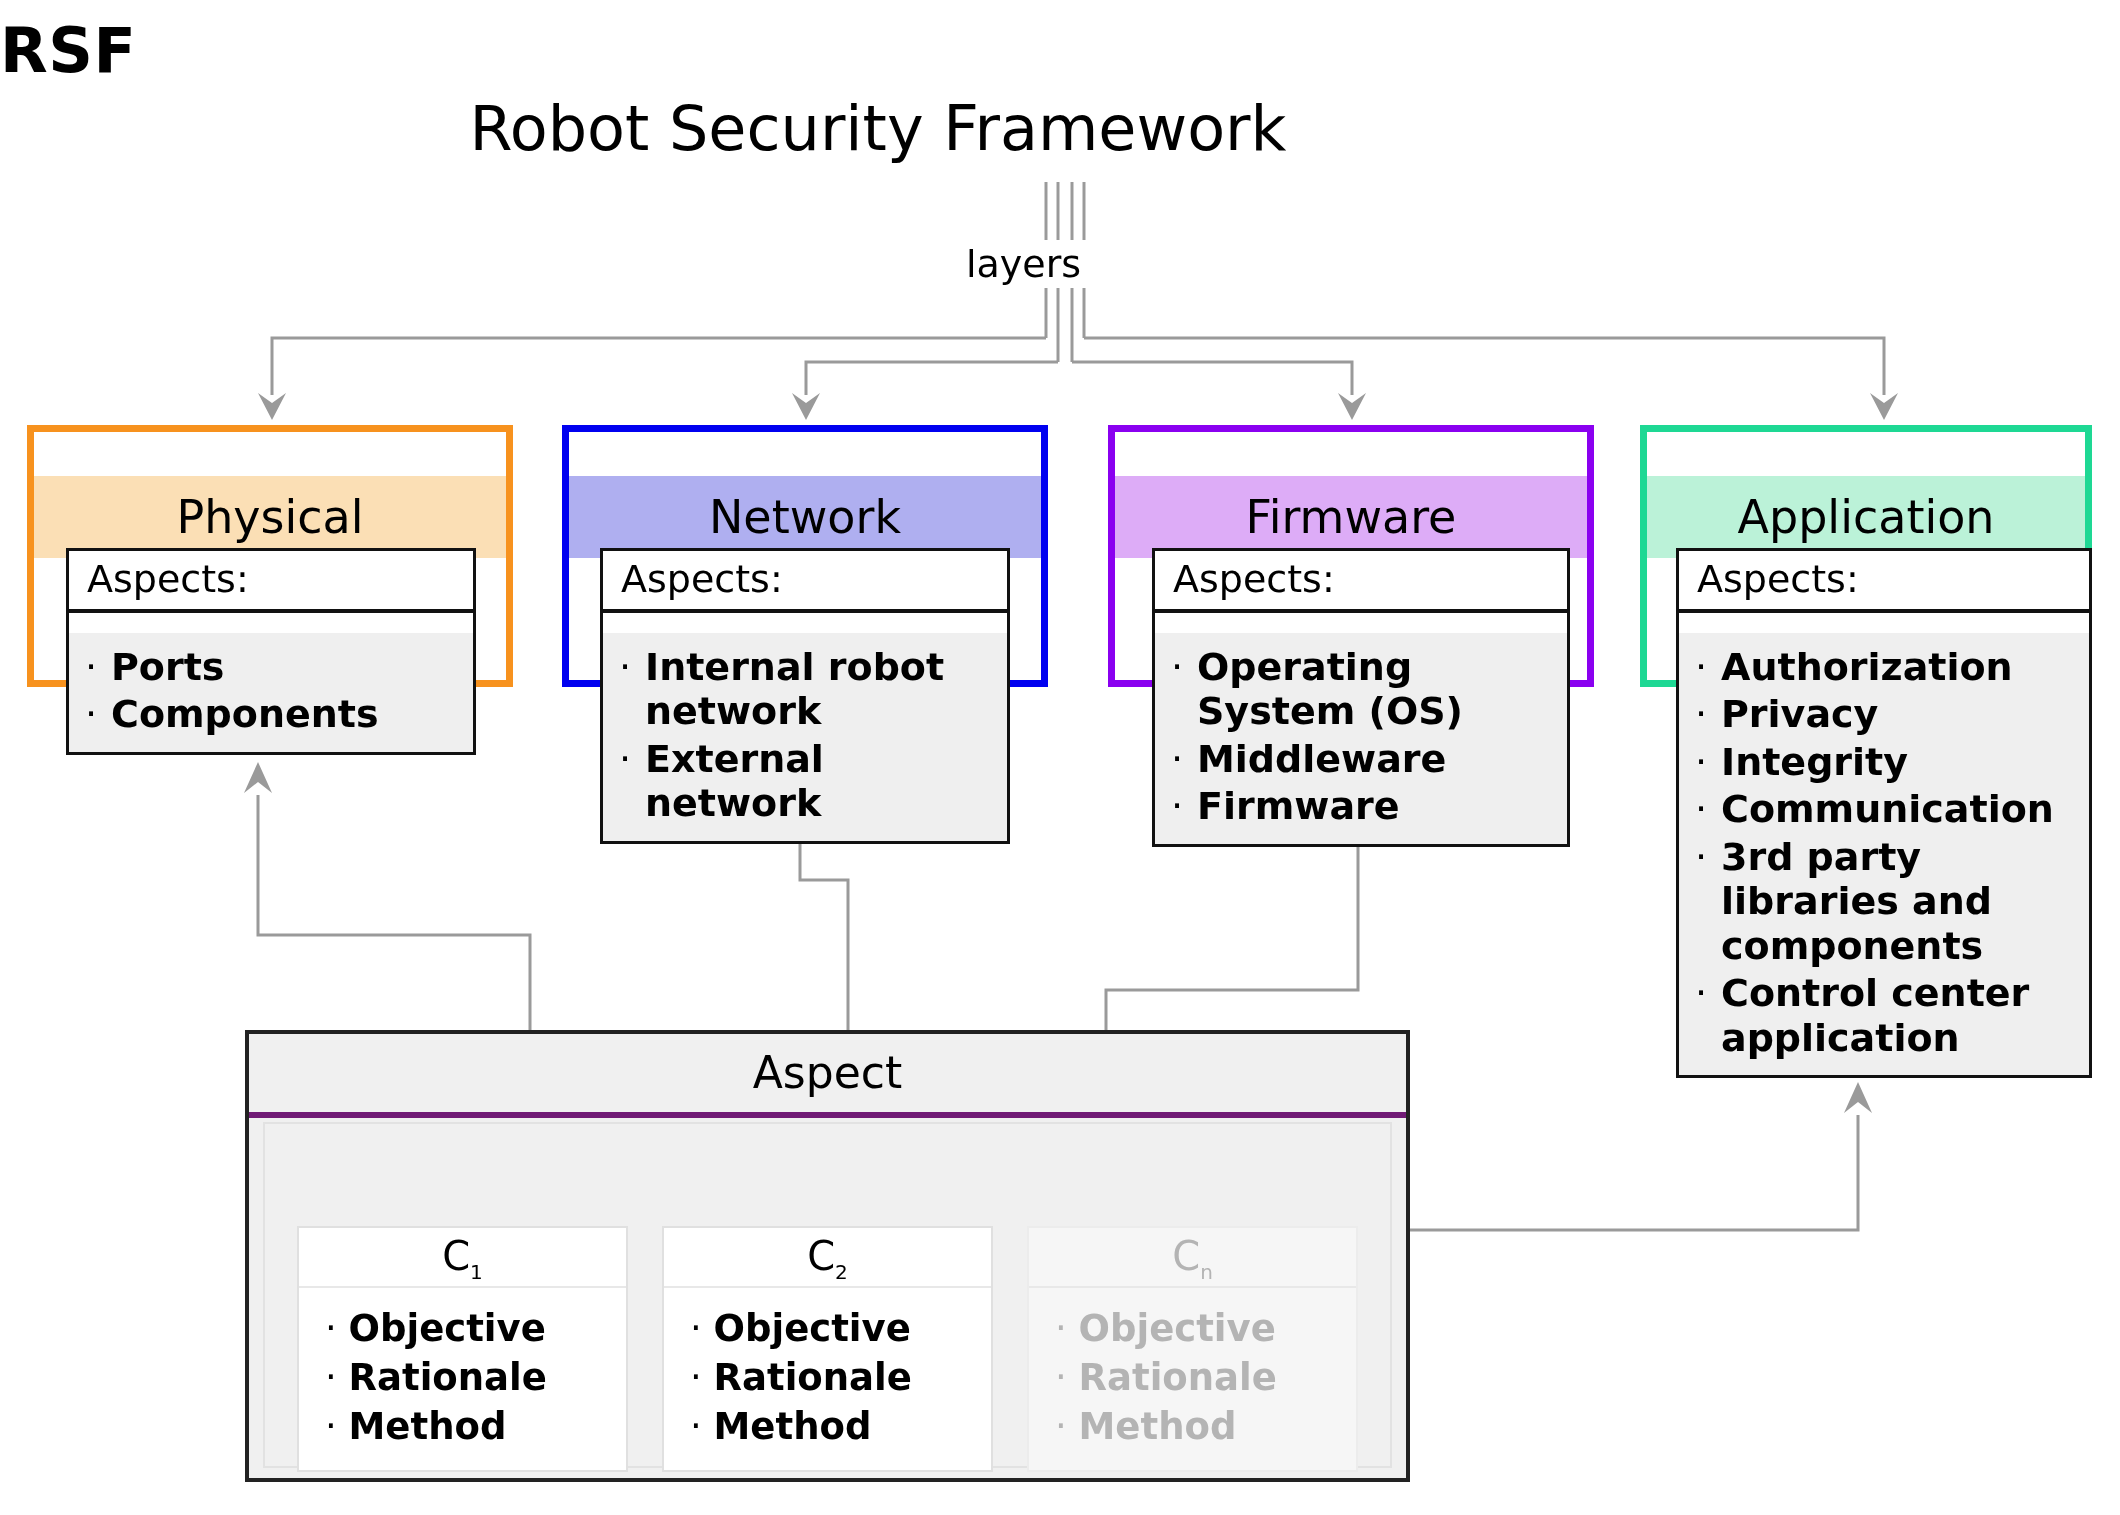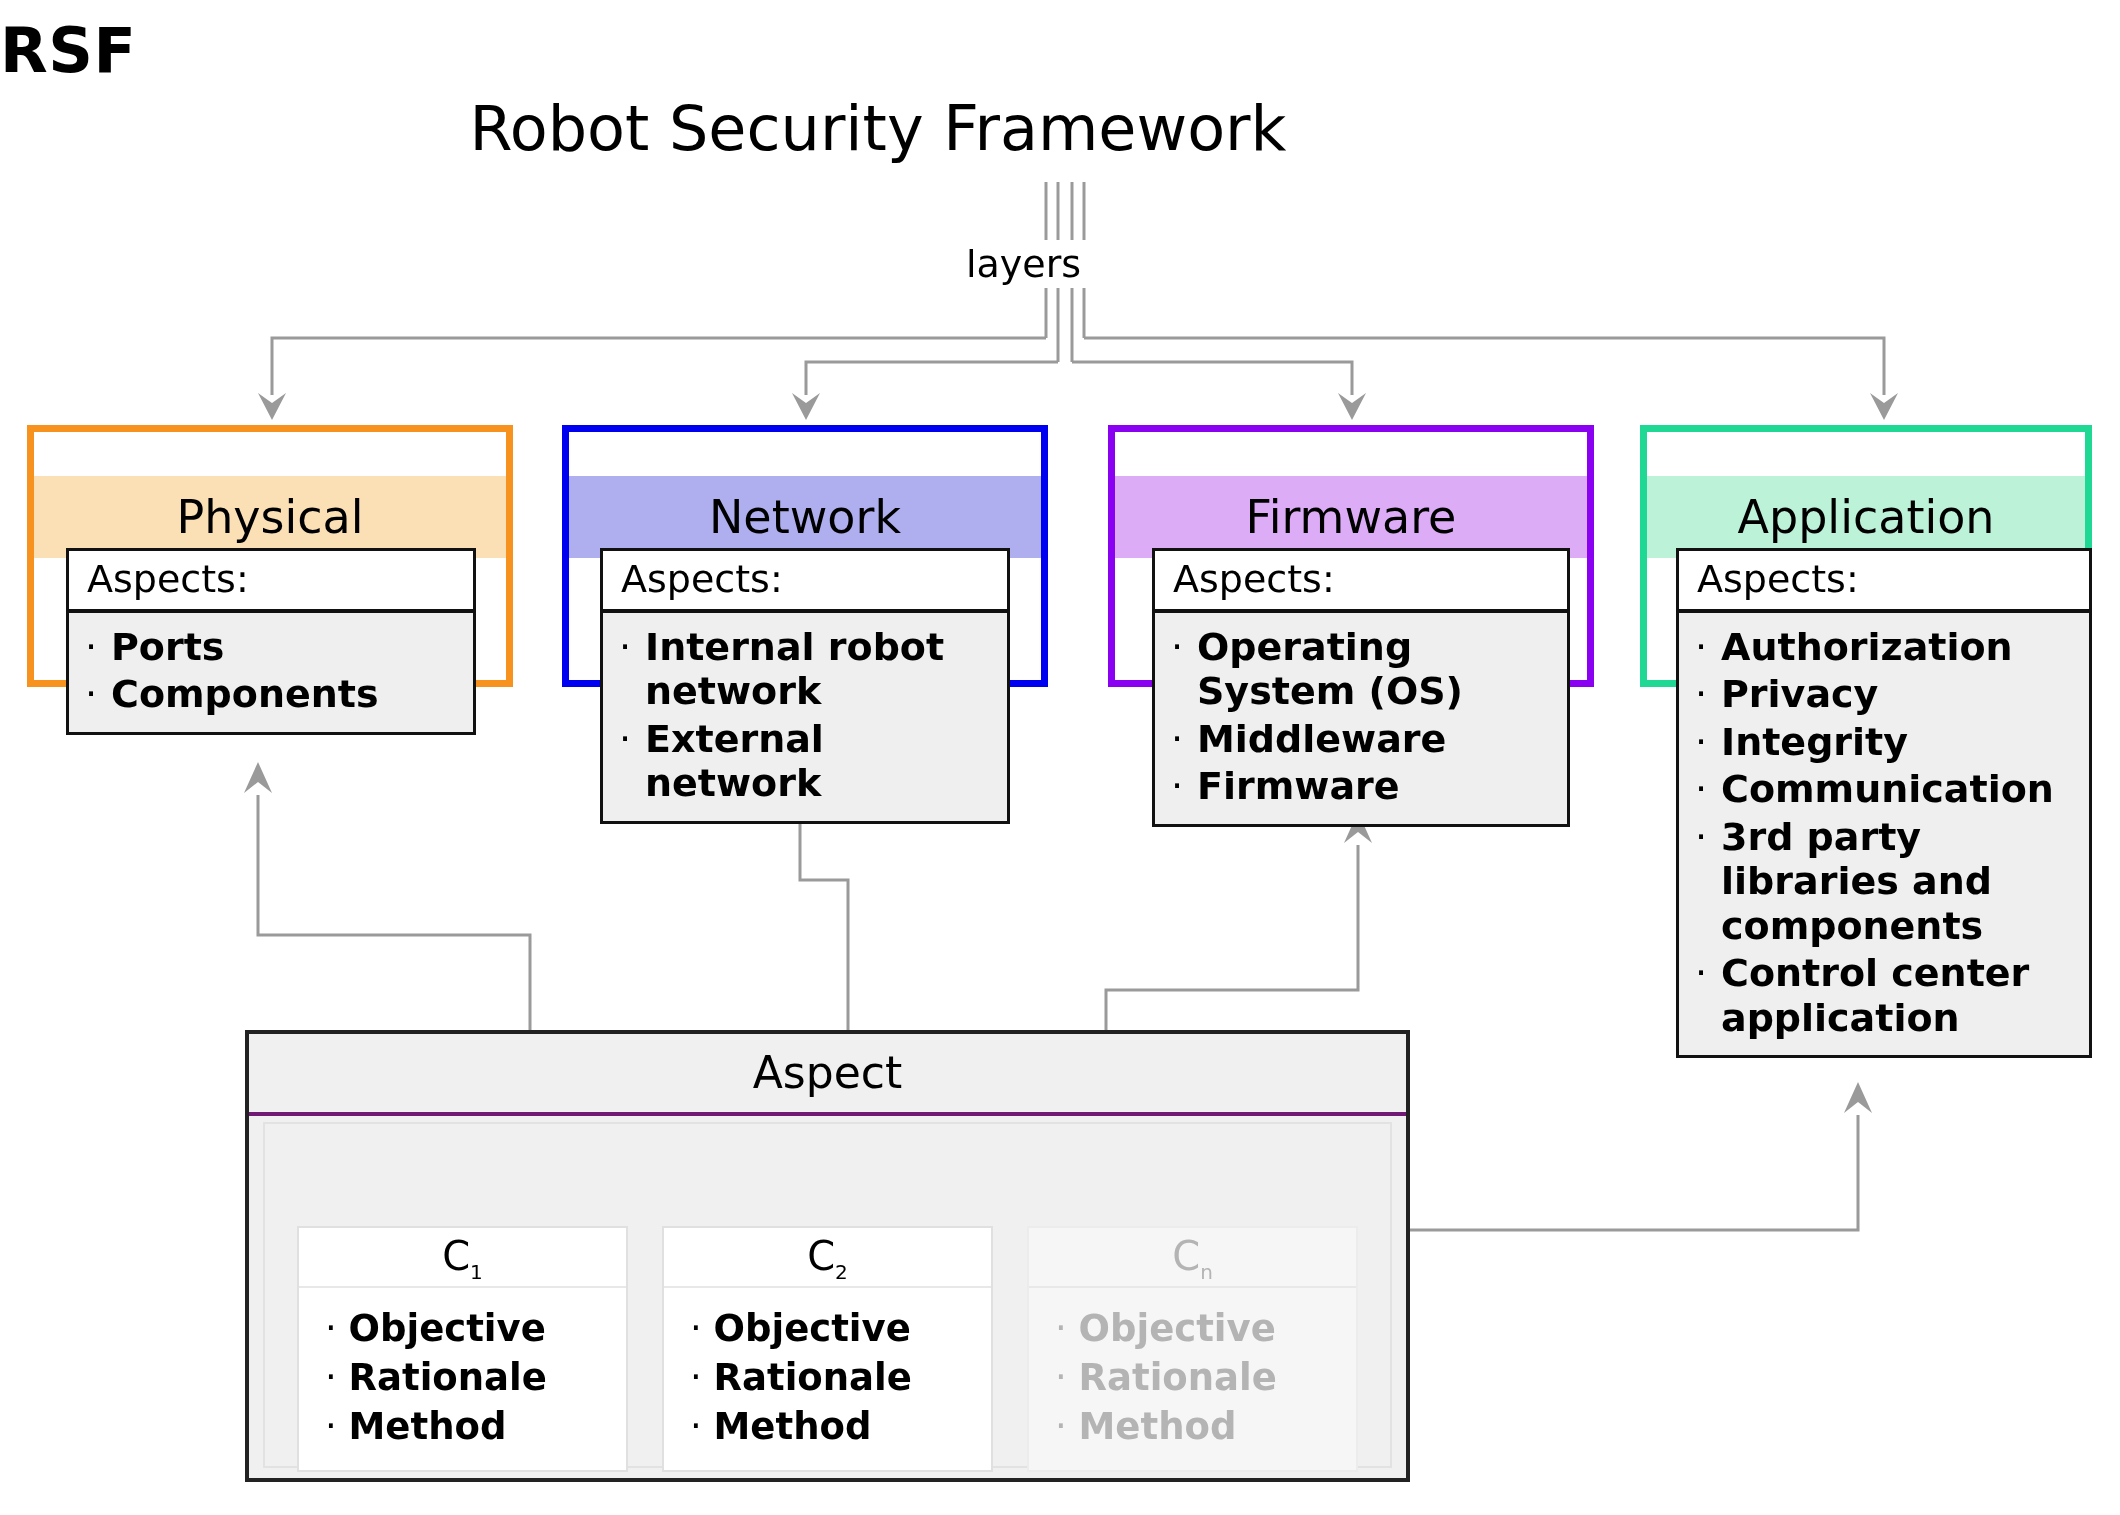--- a/index.html
+++ b/index.html
@@ -99,20 +99,21 @@
   .aspects-title {
     font-size: 38px;
     padding: 9px 0 11px 18px;
     border-bottom: 4px solid #111111;
     background: #ffffff;
     line-height: 1.0;
   }
   .aspects-list {
     background: #efefef;
     padding: 9px 14px 12px 16px;
+    margin-top: 20px;
   }
   .aspects-list .li {
     font-size: 38px;
     font-weight: bold;
     line-height: 1.17;
     padding-left: 26px;
     text-indent: -26px;
     margin: 3px 0;
   }
   .aspects-list .li .dot {
@@ -132,21 +133,21 @@
     box-sizing: border-box;
     border: 4px solid #222222;
     background: #f0f0f0;
     z-index: 2;
   }
   .aspect-head {
     height: 78px;
     line-height: 78px;
     text-align: center;
     font-size: 44px;
-    border-bottom: 4px solid #701a75;
+    border-bottom: 6px solid #701a75;
     background: #f0f0f0;
   }
   .criteria-wrap {
     position: absolute;
     left: 14px;
     top: 88px;
     right: 14px;
     bottom: 10px;
     box-sizing: border-box;
     border: 2px solid #e2e2e2;

